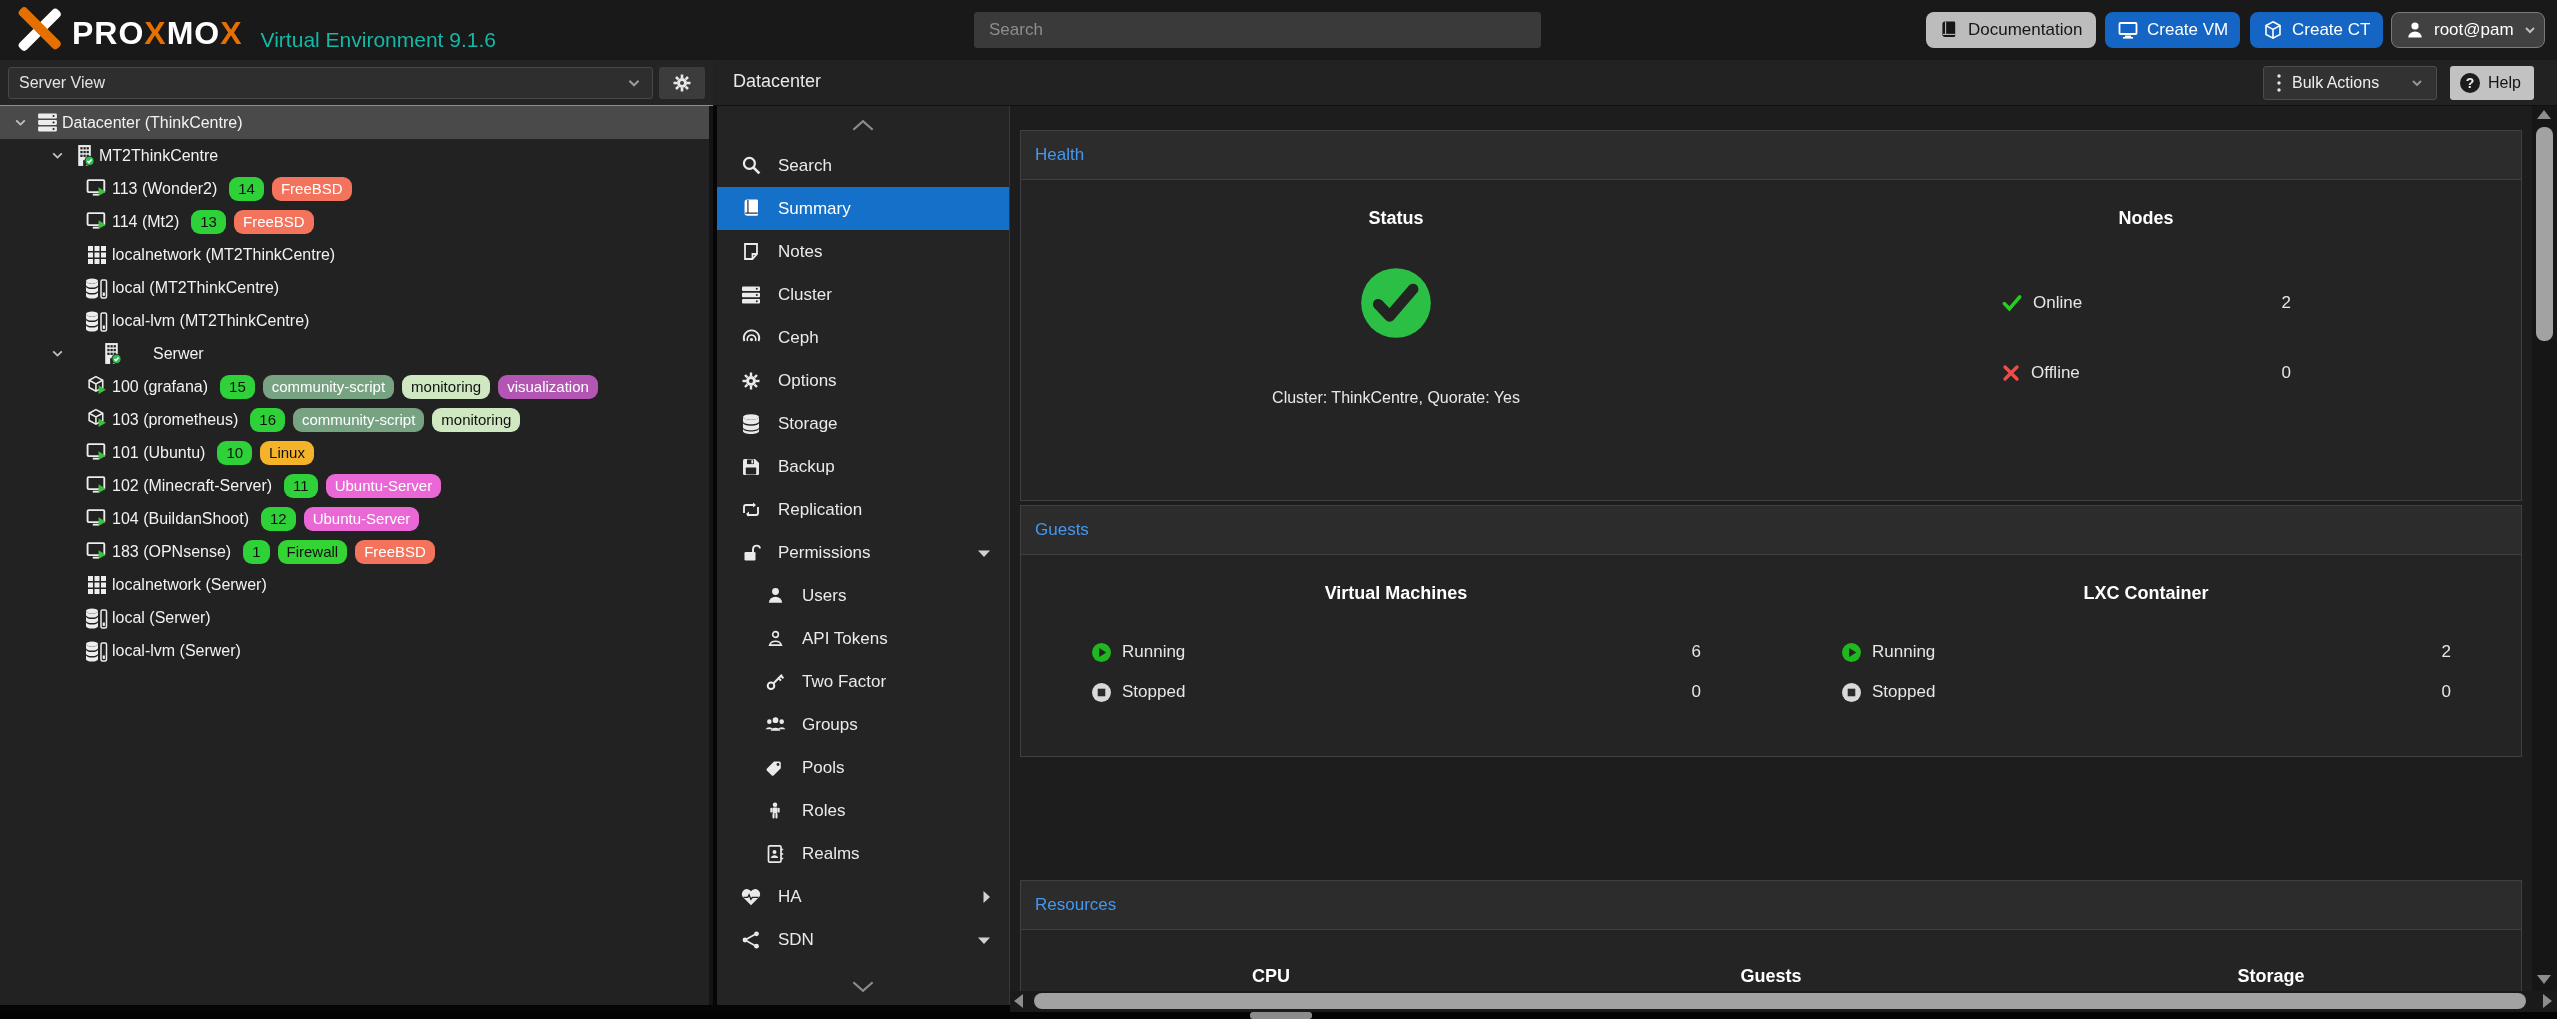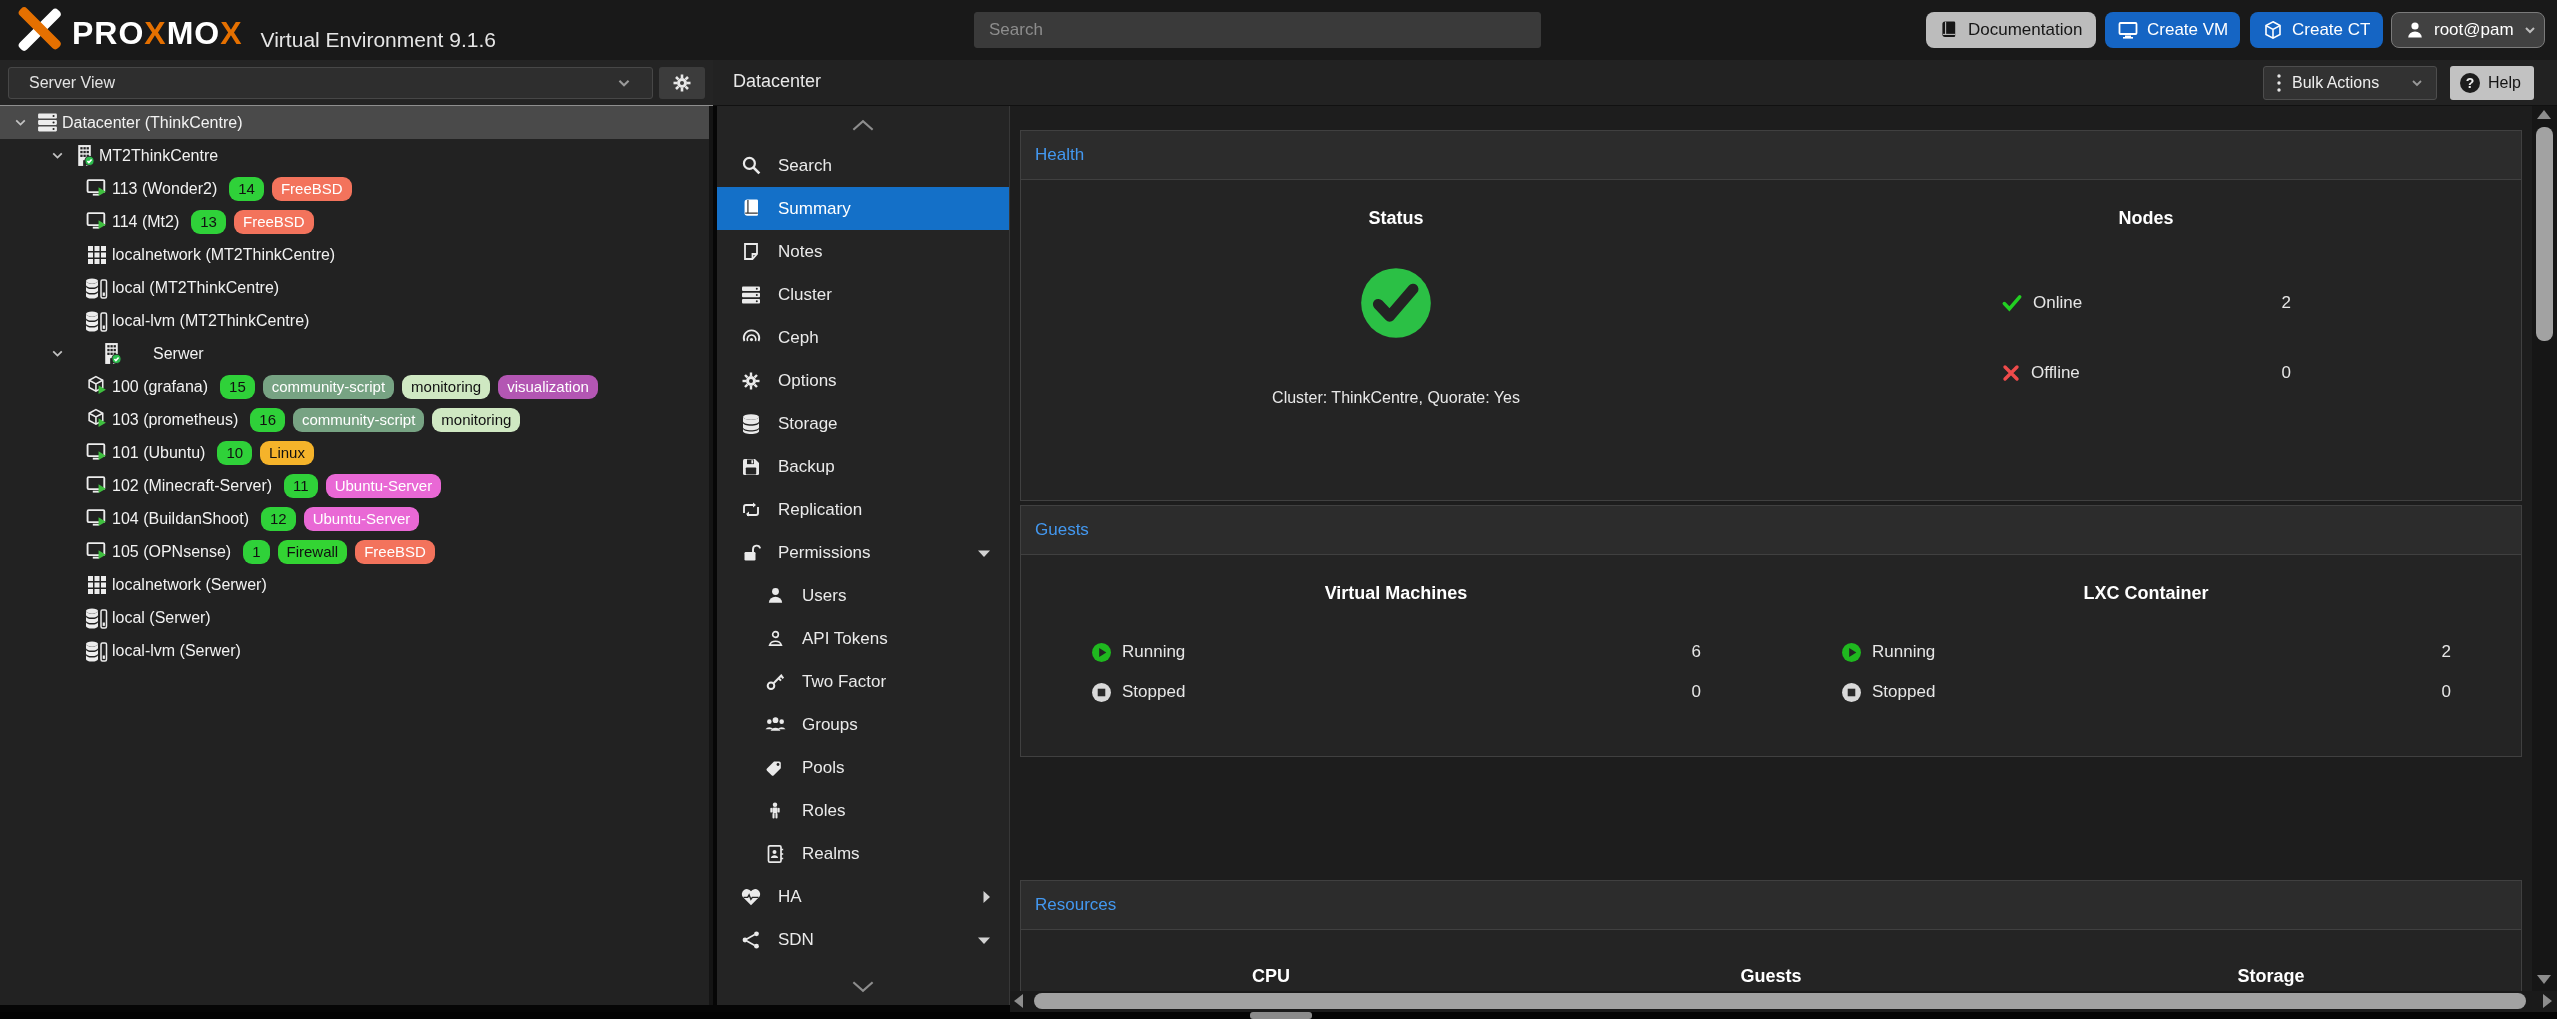--- a/index.html
+++ b/index.html
@@ -6,35 +6,35 @@
   html,body { background:#000; }
   body { font-family:"Liberation Sans","DejaVu Sans",sans-serif; }
   .app { position:relative; width:2557px; height:1019px; background:#060606; overflow:hidden; color:#e6e6e6; }
 
   
   .topbar { position:absolute; left:0; top:0; width:2557px; height:60px; background:#191919; }
   .logo { position:absolute; left:16px; top:6px; display:flex; align-items:flex-end; gap:10px; }
   .logo-mark { width:46px; height:46px; }
   .logo-text { font-size:32px; font-weight:bold; letter-spacing:1px; color:#fff; }
   .logo-text .ox { color:var(--brand-orange,#e57000); }
-  .subtitle { font-size:21px; color:#e5e5e5; margin-left:8px; }
+  .subtitle { font-size:21px; color:#14b8a6; margin-left:8px; }
   .search-wrap { position:absolute; left:974px; top:12px; width:567px; height:36px; }
   .search-wrap input { width:100%; height:100%; background:#3a3a3a; border:1px solid #3a3a3a; border-radius:3px; color:#cfcfcf; font-size:17px; padding:0 14px; font-family:inherit; outline:none; }
   .search-wrap input::placeholder { color:#8d8d8d; }
   .top-btn { position:absolute; top:12px; height:36px; border-radius:8px; display:flex; align-items:center; gap:9px; font-size:17px; padding:0 13px; cursor:pointer; white-space:nowrap; }
   .btn-doc   { left:1926px; width:170px; background:#bcbcbc; color:#161616; }
   .btn-cvm   { left:2105px; width:135px; background:var(--button-blue,#1565c4); color:#fff; }
   .btn-cct   { left:2250px; width:133px; background:var(--button-blue,#1565c4); color:#fff; }
   .btn-user  { left:2391px; width:154px; background:#414141; border:1px solid #7a7a7a; color:#fff; }
   .icon { display:inline-flex; align-items:center; justify-content:center; }
   .icon svg { display:block; }
 
   
   .tree-header { position:absolute; left:0; top:60px; width:713px; height:46px; background:#242424; border-bottom:1px solid #8f8f8f; }
-  .view-select { position:absolute; left:8px; top:7px; width:645px; height:32px; background:#2e2e2e; border:1px solid #474747; border-radius:3px; display:flex; align-items:center; padding:0 20px; font-size:16px; color:#e3e3e3; cursor:pointer; }
+  .view-select { position:absolute; left:8px; top:7px; width:645px; height:32px; background:#2e2e2e; border:1px solid #474747; border-radius:3px; display:flex; align-items:center; padding:0 10px; font-size:16px; color:#e3e3e3; cursor:pointer; }
   .view-select .sel-caret { margin-left:auto; }
   .gear-btn { position:absolute; left:659px; top:7px; width:46px; height:32px; background:#3c3c3c; border-radius:3px; display:flex; align-items:center; justify-content:center; cursor:pointer; }
   .content-header { position:absolute; left:713px; top:60px; width:1844px; height:46px; background:#222; border-bottom:1px solid #111; }
   .ch-title { position:absolute; left:20px; top:11px; font-size:18px; color:#e8e8e8; }
   .btn-bulk { position:absolute; left:1550px; top:6px; width:174px; height:34px; background:#323232; border:1px solid #4d4d4d; border-radius:3px; color:#eee; font-size:16px; display:flex; align-items:center; gap:10px; padding:0 12px; cursor:pointer; }
   .btn-help { position:absolute; left:1737px; top:6px; width:84px; height:34px; background:#c2c2c2; border-radius:3px; color:#141414; font-size:16px; display:flex; align-items:center; gap:8px; padding:0 10px; cursor:pointer; }
   .qmark { width:20px; height:20px; border-radius:50%; background:#1c1c1c; color:#eee; font-size:14px; font-weight:bold; display:flex; align-items:center; justify-content:center; }
 
   
   .tree { position:absolute; left:0; top:106px; width:713px; height:899px; background:#222; overflow:hidden; border-right:4px solid #141414; }
@@ -420,21 +420,21 @@
         <span class="pill" style="background: rgb(233, 104, 213); color: rgb(255, 255, 255);">Ubuntu-Server</span>
       </div>
       <div class="tree-row" style="padding-left: 82px;">
         <span class="icon ticon">
           <svg viewBox="0 0 22 22" width="23" height="23">
             <rect x="1.5" y="3" width="16" height="11.5" rx="1" fill="none" stroke="#ededed" stroke-width="1.8"></rect>
             <rect x="6.5" y="16" width="6" height="1.8" fill="#ededed"></rect>
             <path d="M12 9.8v8.4l7-4.2z" fill="#3fbf3f"></path>
           </svg>
         </span>
-        <span class="tree-label">105 (OPNsense)</span>
+        <span class="tree-label">183 (OPNsense)</span>
         <span class="pill" style="background: rgb(47, 209, 57); color: rgb(17, 17, 17);">1</span>
         <span class="pill" style="background: rgb(51, 212, 51); color: rgb(17, 17, 17);">Firewall</span>
         <span class="pill" style="background: rgb(243, 115, 92); color: rgb(255, 255, 255);">FreeBSD</span>
       </div>
       <div class="tree-row" style="padding-left: 82px;">
         <span class="icon ticon">
           <svg viewBox="0 0 22 22" width="22" height="22" fill="#ededed">
             <g>
               <rect x="2" y="2" width="5" height="5"></rect>
               <rect x="8.5" y="2" width="5" height="5"></rect>

